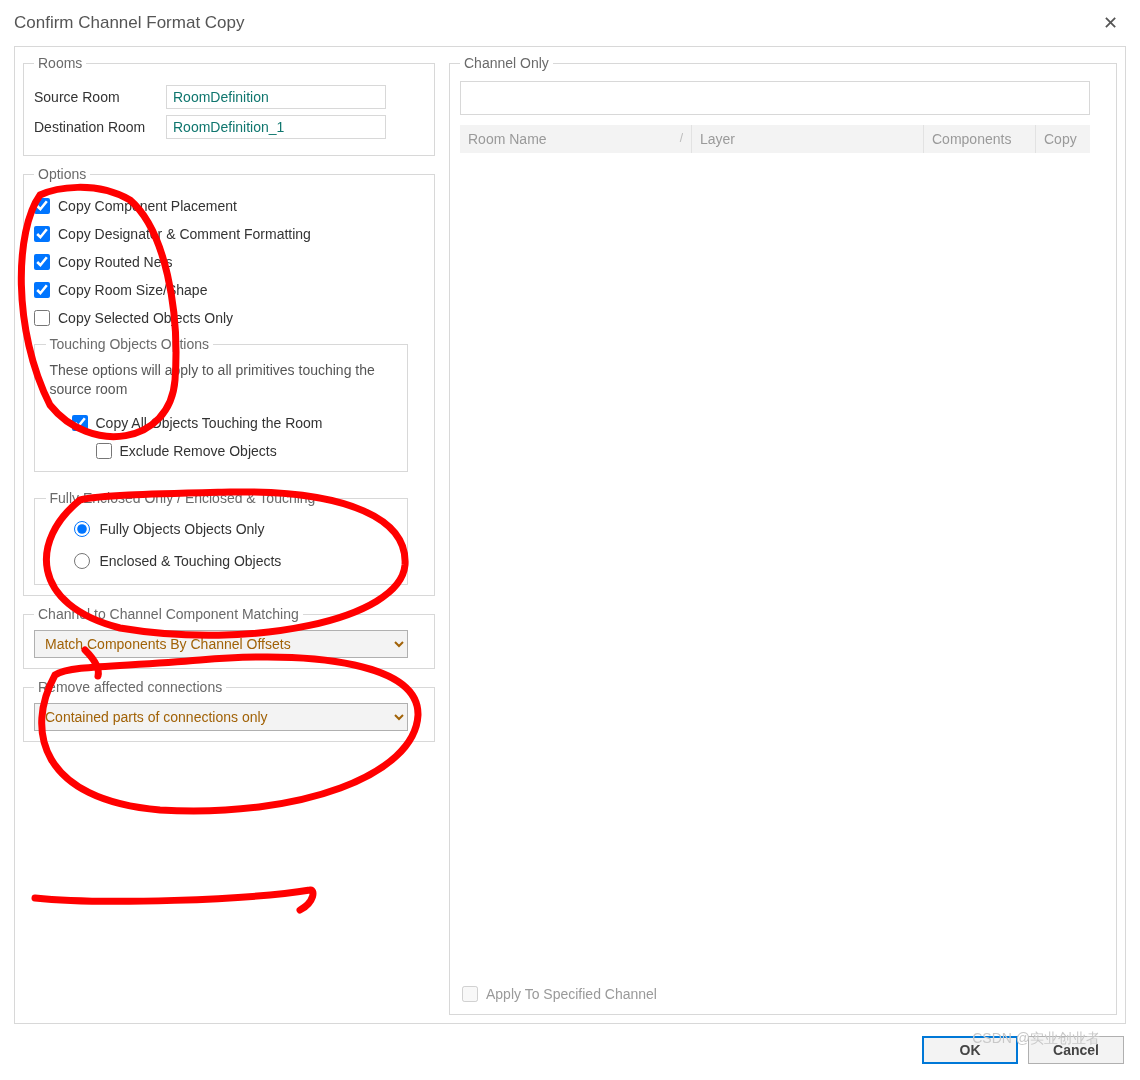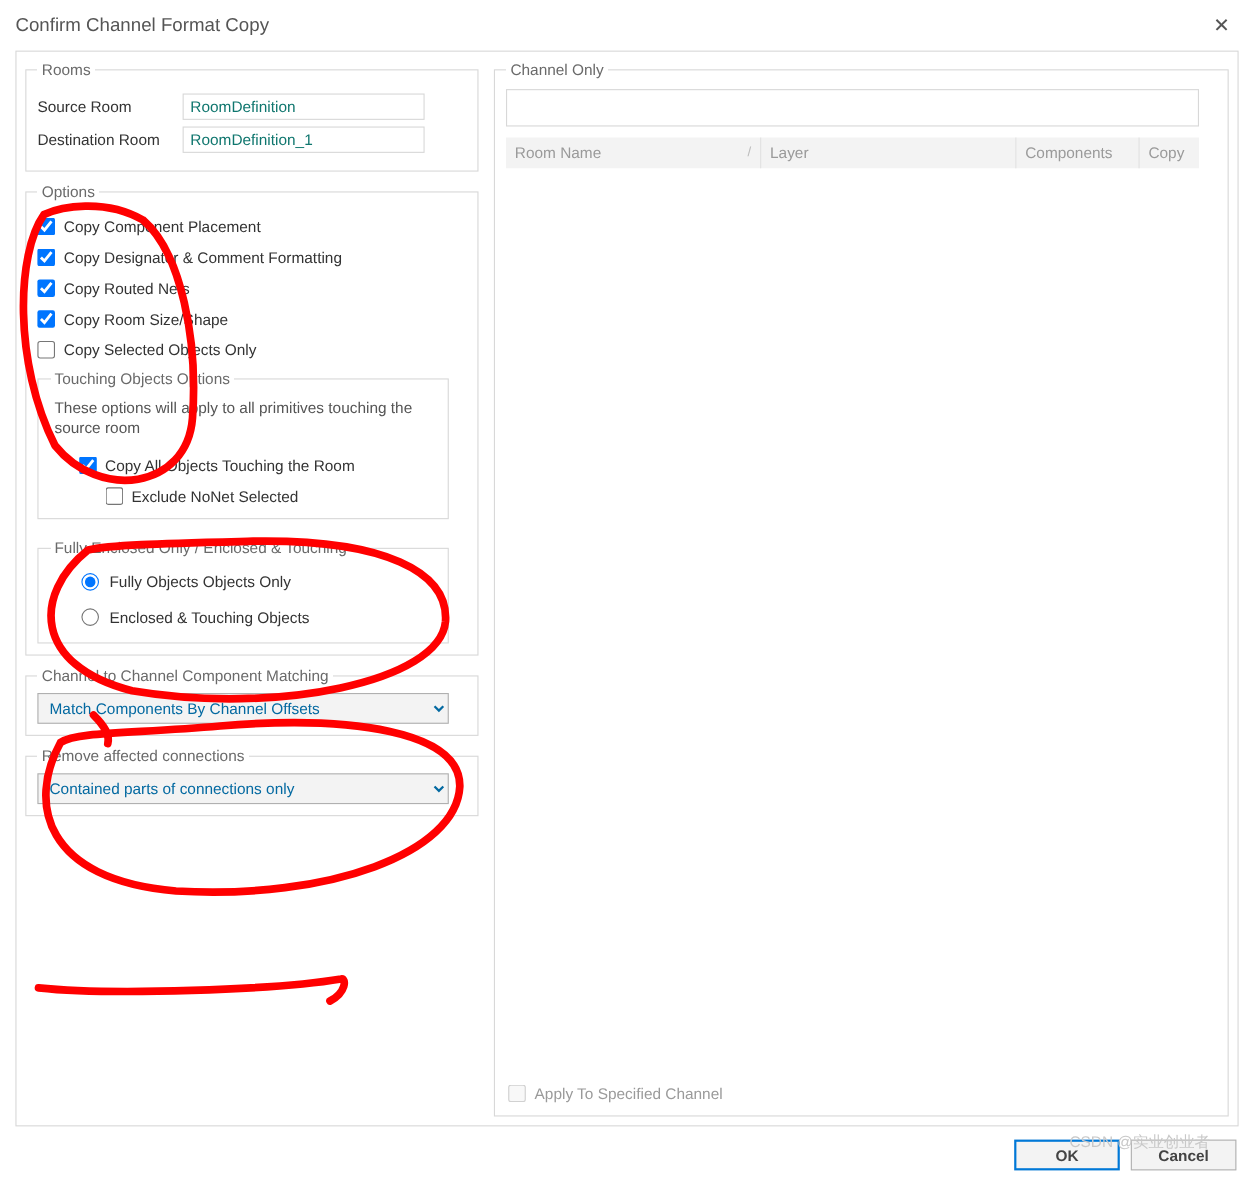--- a/index.html
+++ b/index.html
@@ -63,21 +63,21 @@
   }
   .subfield > legend { color: #6a6a6a; padding: 0 4px; font-size: 14px; }
   .sub-desc { color: #555; padding: 4px 4px 8px 4px; line-height: 1.35; }
   select.combo {
     width: 100%;
     border: 1px solid #b0b0b0;
     background: #f3f3f3;
     padding: 4px 6px;
     font-size: 14px;
     font-family: inherit;
-    color: #0369a1;
+    color: #a16207;
     cursor: pointer;
   }
   .right-inner { border: 1px solid #d8d8d8; padding: 6px; flex: 1; display: flex; flex-direction: column; }
   .right-inner legend { color: #6a6a6a; padding: 0 4px; }
   .cc-top-box { border: 1px solid #d8d8d8; height: 34px; margin: 2px 0 10px 0; }
   .cc-head {
     display: flex;
     background: #f3f3f3;
     color: #9a9a9a;
     font-size: 14px;
@@ -162,21 +162,21 @@
 
       <fieldset class="subfield">
         <legend>Touching Objects Options</legend>
         <div class="sub-desc">These options will apply to all primitives touching the source room</div>
         <div class="chk-row indent1">
           <input type="checkbox" checked="" style="">
           <span>Copy All Objects Touching the Room</span>
         </div>
         <div class="chk-row indent2">
           <input type="checkbox" style="">
-          <span>Exclude NoNet Selected</span>
+          <span>Exclude Remove Objects</span>
         </div>
       </fieldset>
 
       <fieldset class="subfield" style="margin-top:18px;">
         <legend>Fully Enclosed Only / Enclosed &amp; Touching</legend>
         <div class="rad-row">
           <input type="radio" name="enc" checked="" style="">
           <span>Fully Objects Objects Only</span>
         </div>
         <div class="rad-row">

